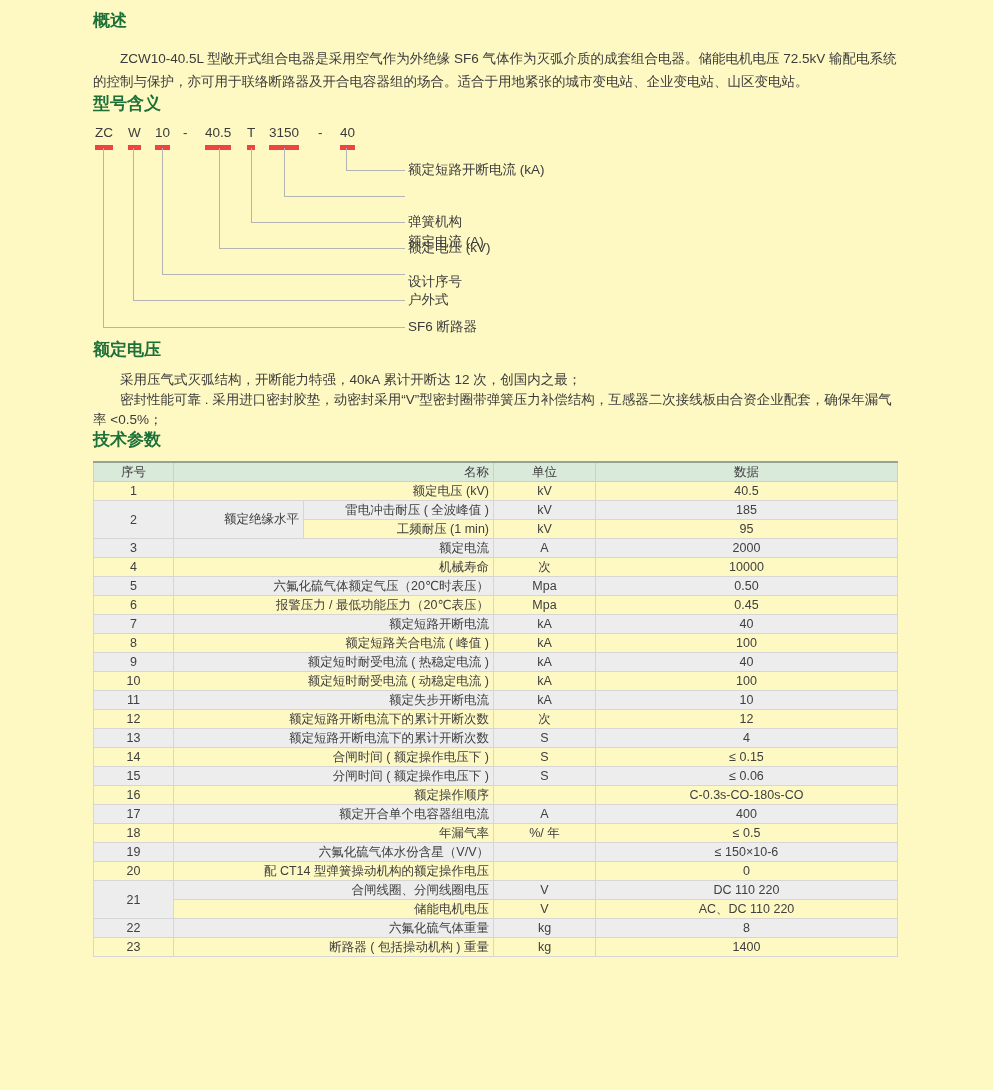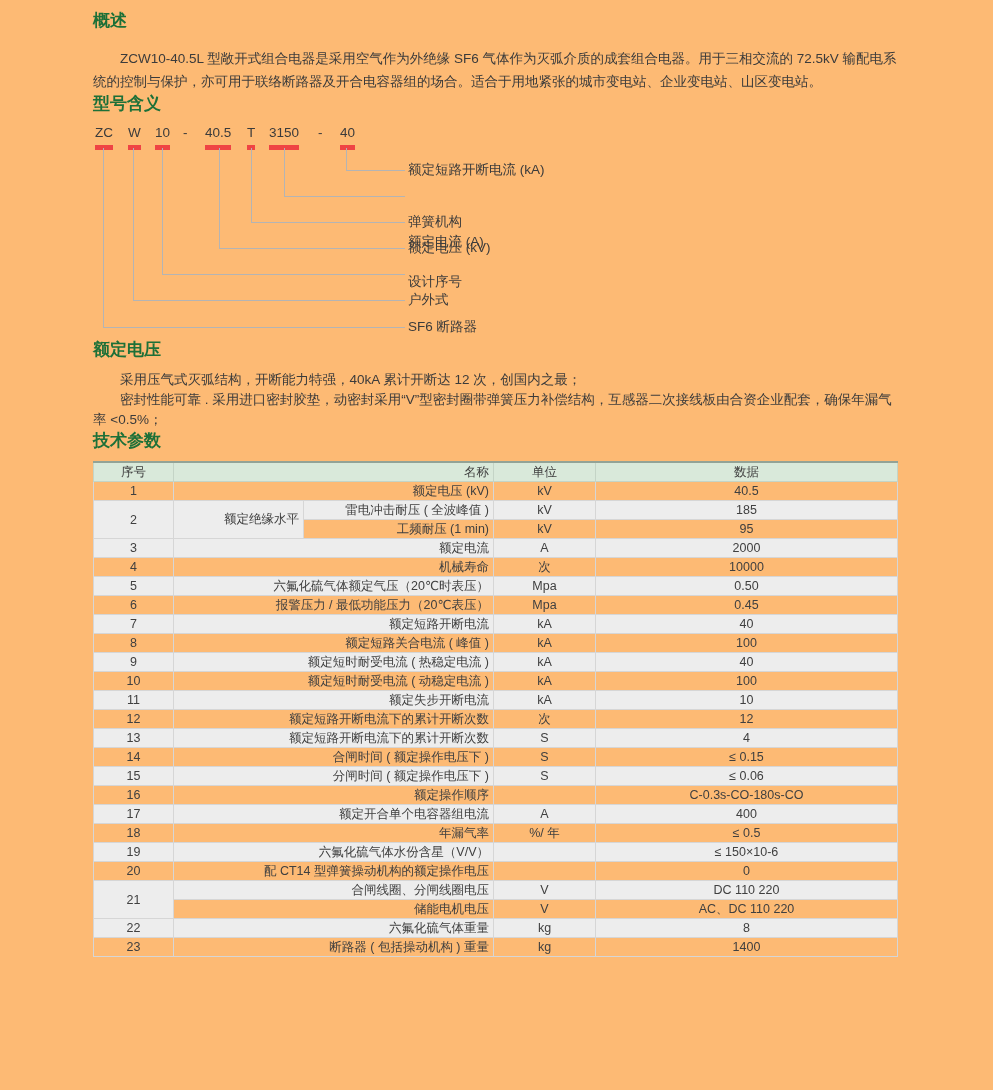--- a/index.html
+++ b/index.html
@@ -5,21 +5,21 @@
   html, body {
     margin: 0;
     padding: 0;
     background: #ffffff;
     font-family: "Liberation Sans", "DejaVu Sans", sans-serif;
   }
   .page {
     position: relative;
     width: 993px;
     height: 1090px;
-    background: #fdba74;
+    background: #fef9c3;
     box-sizing: border-box;
     padding: 10px 90px 0 93px;
     overflow: hidden;
     color: #3b3b3b;
   }
   h2.sec-heading {
     margin: 0;
     font-size: 17px;
     line-height: 22px;
     font-weight: bold;
@@ -67,21 +67,21 @@
   }
   .sec-features { margin-top: 7px; }
   .feature-par {
     margin: 0;
     font-size: 13.5px;
     line-height: 20px;
     text-indent: 2em;
     color: #3b3b3b;
   }
   .features-block { margin-top: 9px; }
-  .sec-specs { margin-top: 23px; }
+  .sec-specs { margin-top: 23px; font-family: Liberation Mono, monospace; }
   table.specs {
     margin-top: 9px;
     border-collapse: collapse;
     table-layout: fixed;
     width: 804px;
     font-size: 12.5px;
     color: #404040;
     border-top: 2px solid #93a396;
     border-bottom: 1px solid #b9b9b9;
   }
@@ -97,21 +97,21 @@
   table.specs th { background: #d9e9da; border-color: #c4d4c6; }
   table.specs .cell-name { text-align: right; padding-left: 10px; }
   table.specs tbody tr:nth-child(even) td { background: #ededed; }
 </style>
 </head>
 <body>
 
 <div class="page">
 
   <h2 class="sec-heading">概述</h2>
-  <p class="overview-body">ZCW10-40.5L 型敞开式组合电器是采用空气作为外绝缘 SF6 气体作为灭弧介质的成套组合电器。用于三相交流的 72.5kV 输配电系统的控制与保护，亦可用于联络断路器及开合电容器组的场合。适合于用地紧张的城市变电站、企业变电站、山区变电站。</p>
+  <p class="overview-body">ZCW10-40.5L 型敞开式组合电器是采用空气作为外绝缘 SF6 气体作为灭弧介质的成套组合电器。储能电机电压 72.5kV 输配电系统的控制与保护，亦可用于联络断路器及开合电容器组的场合。适合于用地紧张的城市变电站、企业变电站、山区变电站。</p>
 
   <h2 class="sec-heading sec-model">型号含义</h2>
   <div class="model-diagram" id="model-diagram">
       <span class="model-seg tick" style="left: 2px;">ZC</span>
       <span class="model-seg tick" style="left: 35px;">W</span>
       <span class="model-seg tick" style="left: 62px;">10</span>
       <span class="model-seg" style="left: 90px;">-</span>
       <span class="model-seg tick" style="left: 112px;">40.5</span>
       <span class="model-seg tick" style="left: 154px;">T</span>
       <span class="model-seg tick" style="left: 176px;">3150</span>

